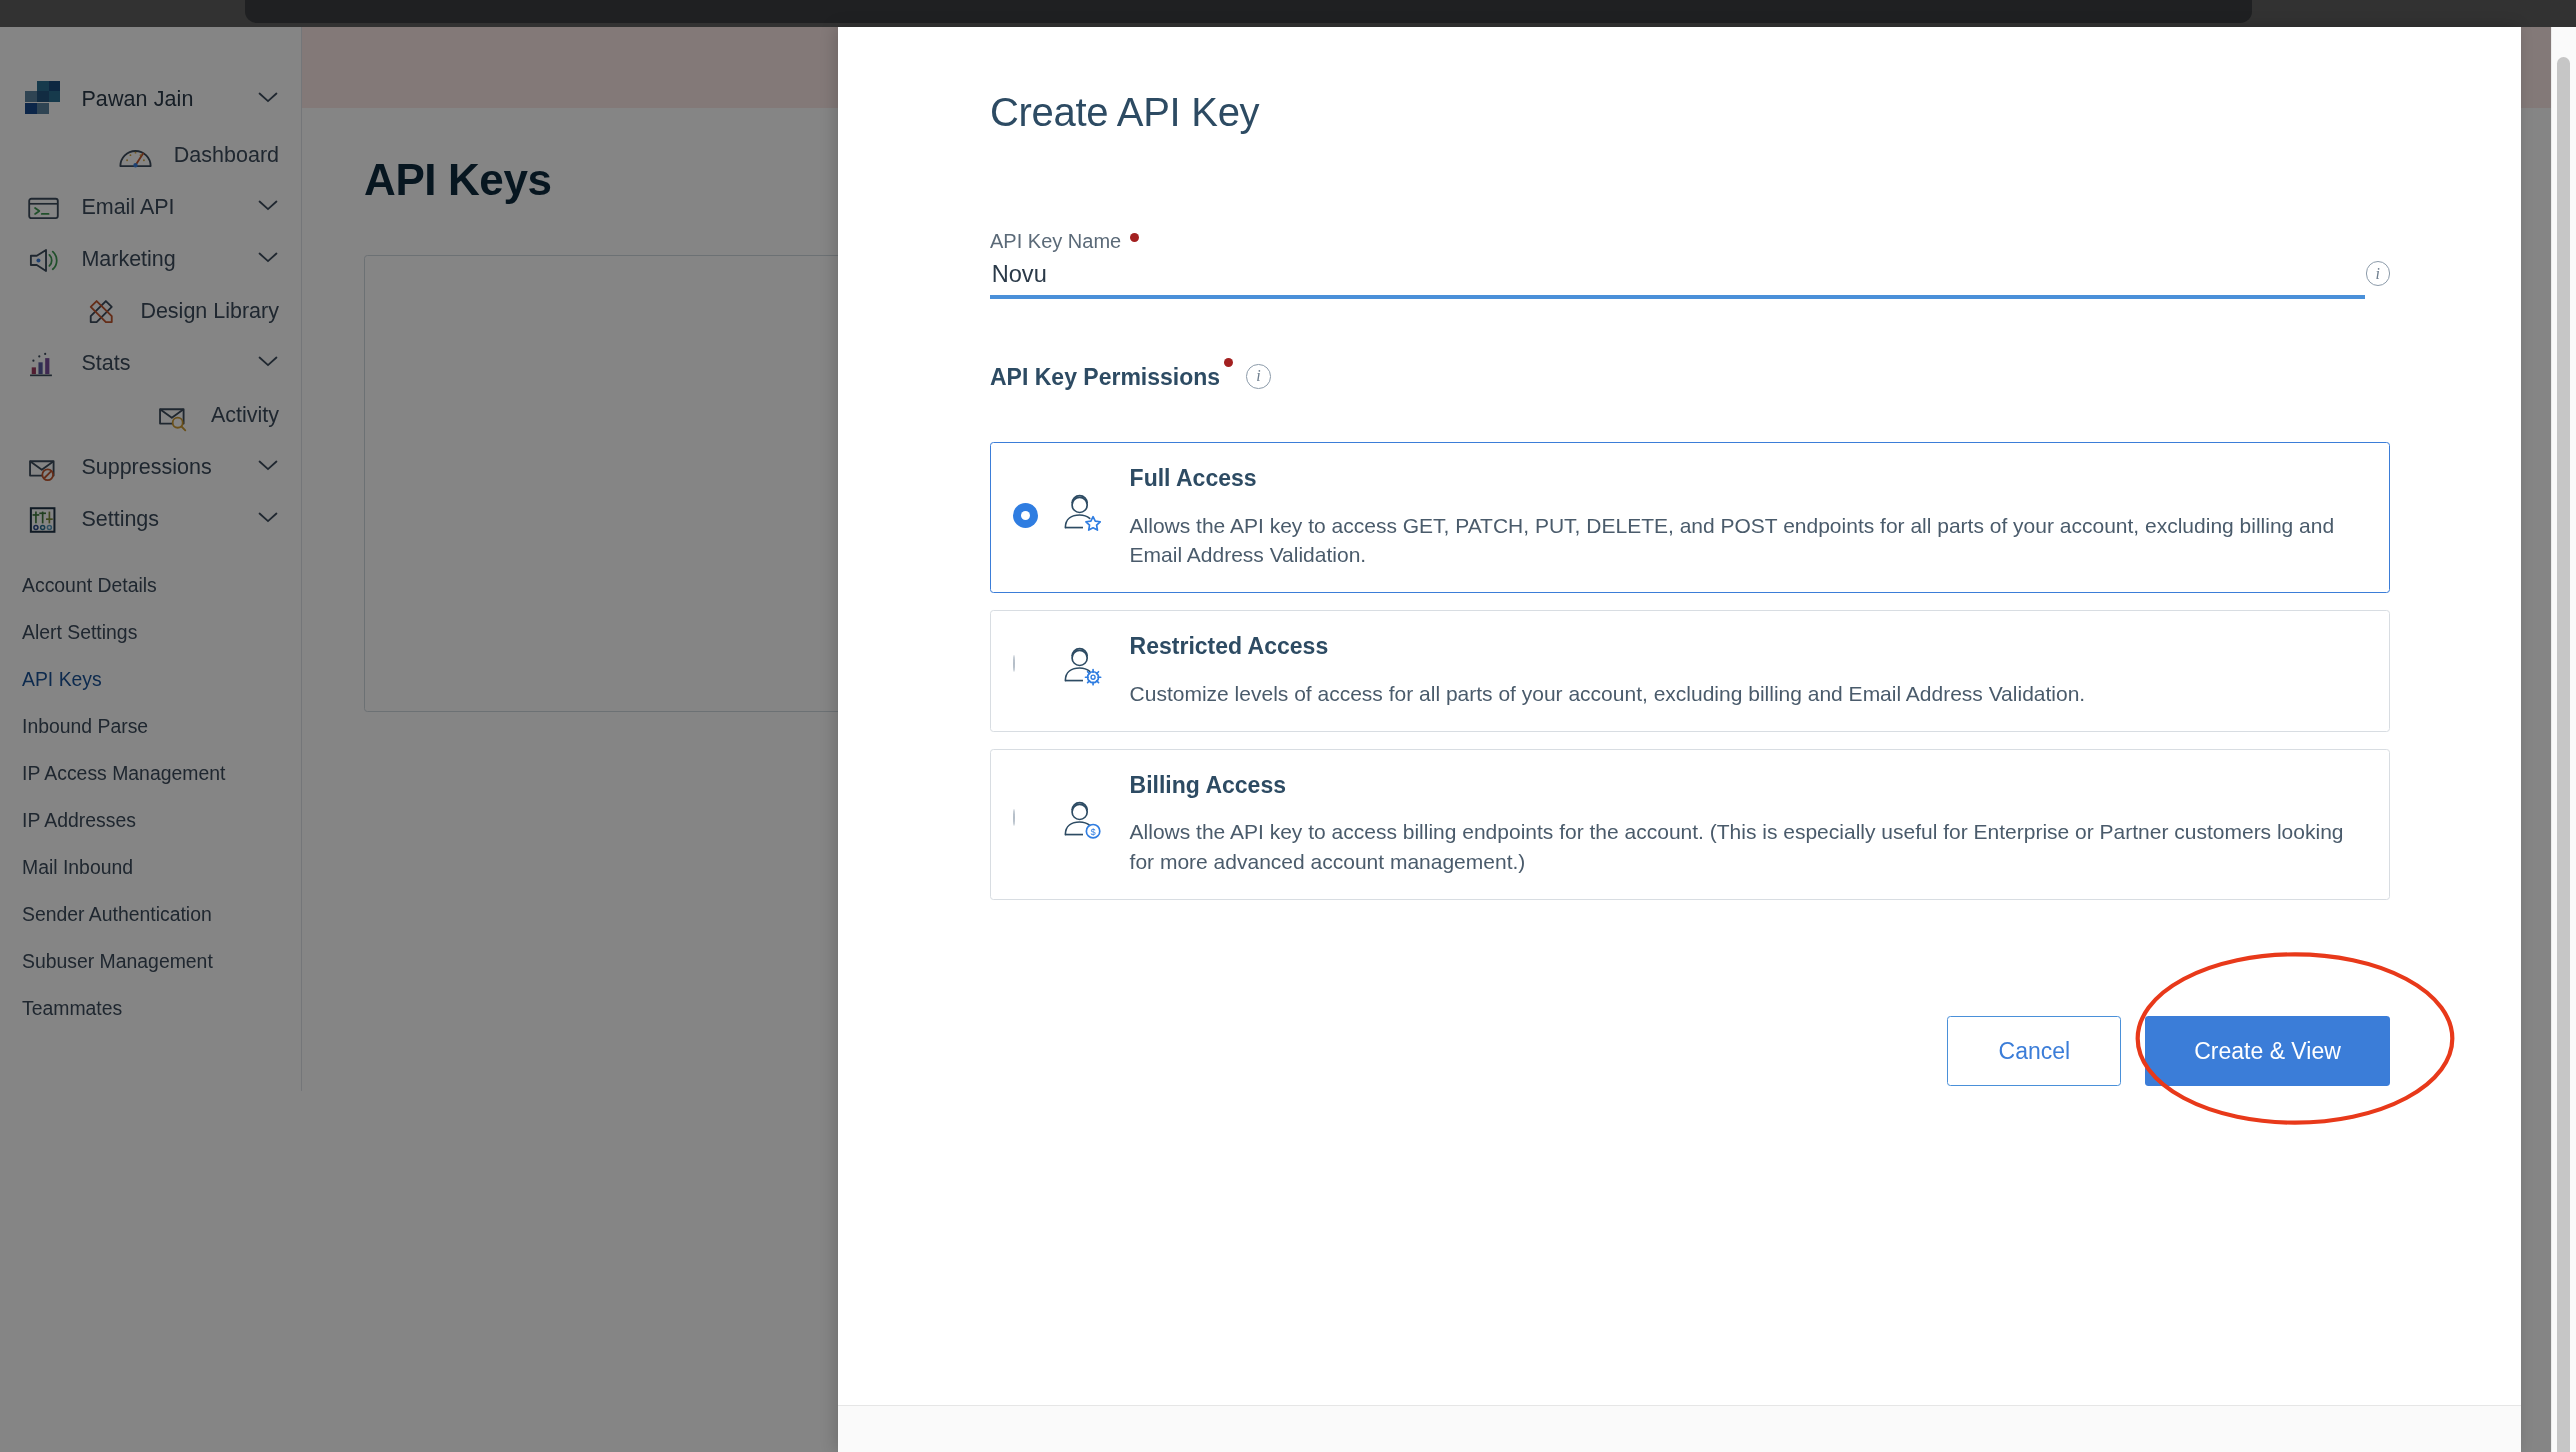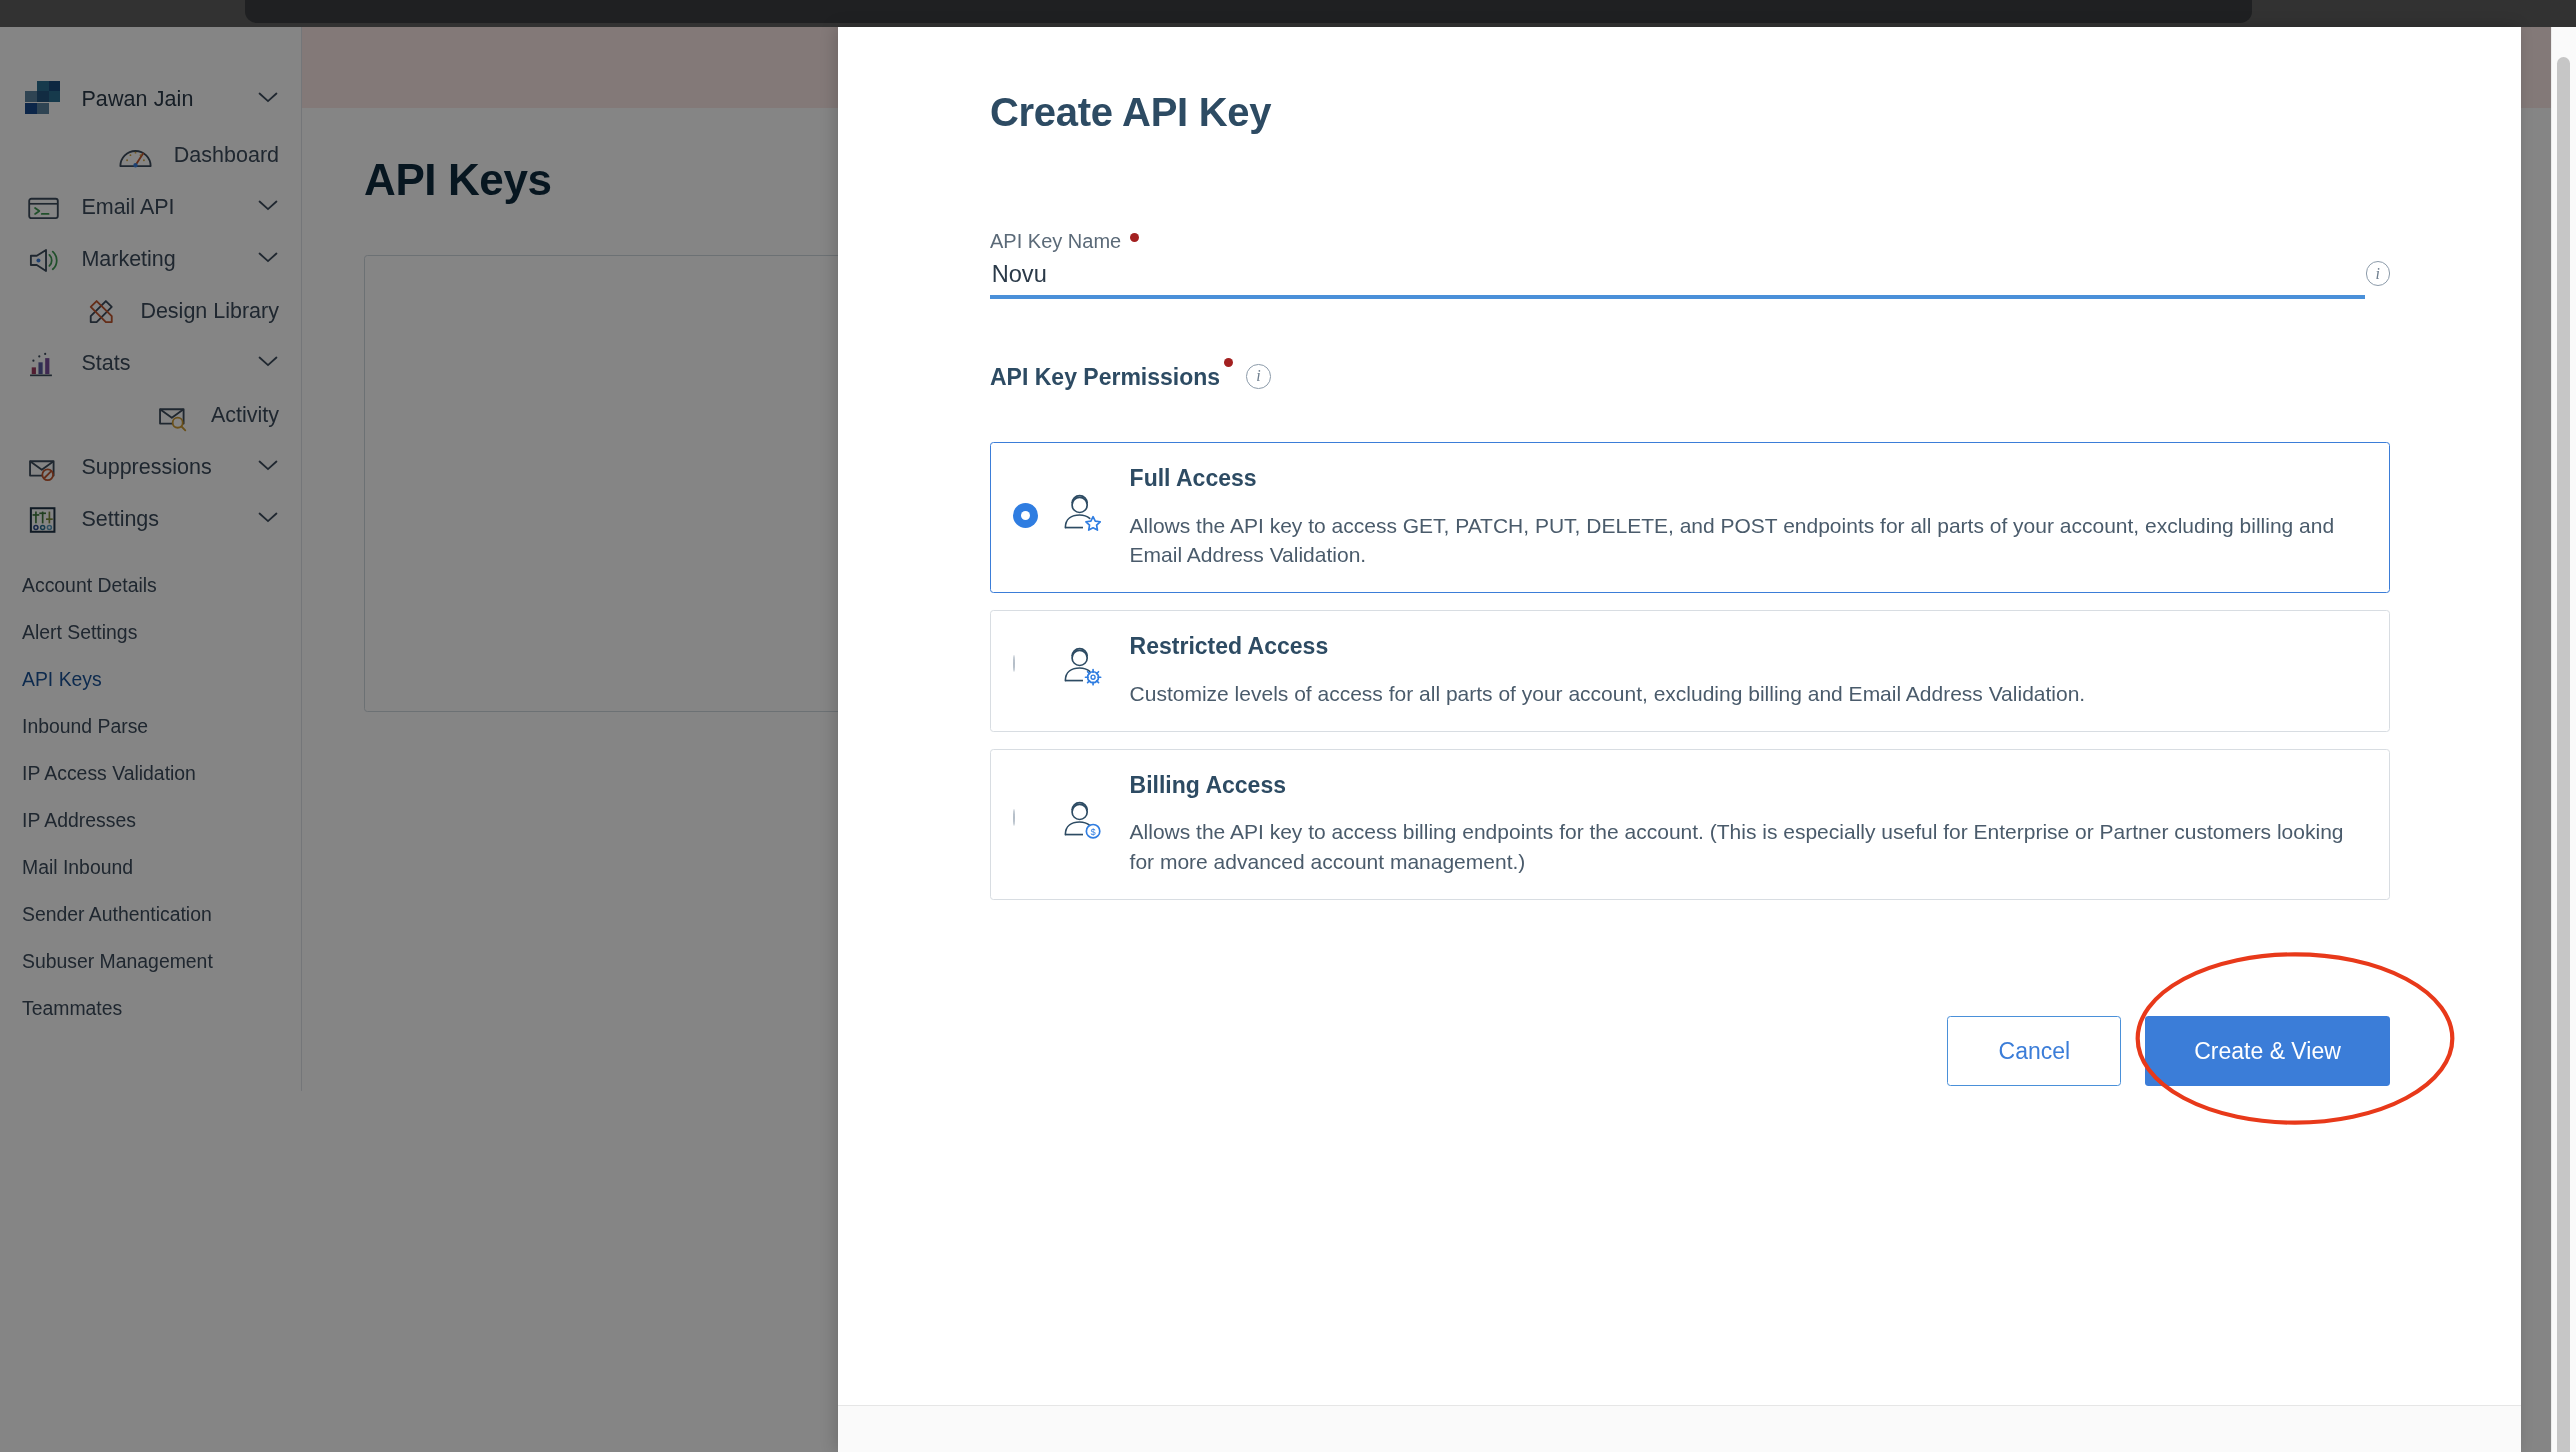--- a/index.html
+++ b/index.html
@@ -101,21 +101,21 @@
     box-shadow: -3.4px 0 15px rgba(0,0,0,.18);
     overflow: hidden;
   }
   #modal-body { position: absolute; left: 0; top: 0; right: 0; bottom: 47px; }
   #modal-footer {
     position: absolute; left: 0; right: 0; bottom: 0; height: 47px;
     background: #fafafa; border-top: 0.8px solid #e6e6e6;
   }
   #modal-title {
     position: absolute; left: 152px; top: 63px;
-    font-size: 40px; font-weight: bold; color: #2d4b63; letter-spacing: -0.3px;
+    font-size: 40px; font-weight: normal; color: #2d4b63; letter-spacing: -0.3px;
   }
 
   
   #name-field { position: absolute; left: 152px; top: 202px; width: 1400px; }
   #name-label-row { display: flex; align-items: center; height: 25px; }
   #name-label { font-size: 20px; color: #5b6a78; }
   .req-dot {
     display: inline-block; width: 9.3px; height: 9.3px; border-radius: 50%;
     background: #a32020; margin-left: 8.4px; position: relative; top: -4.2px;
   }
@@ -373,21 +373,21 @@
             <path d="M3 3 L13 12 L23 3" fill="none" stroke="#3d4c5c" stroke-width="2.2" stroke-linecap="round"></path>
           </svg>
       </span>
     </div>
 
     <div style="margin-top:18.6px;">
       <div class="sub-item">Account Details</div>
       <div class="sub-item">Alert Settings</div>
       <div class="sub-item active">API Keys</div>
       <div class="sub-item">Inbound Parse</div>
-      <div class="sub-item">IP Access Validation</div>
+      <div class="sub-item">IP Access Management</div>
       <div class="sub-item">IP Addresses</div>
       <div class="sub-item">Mail Inbound</div>
       <div class="sub-item">Sender Authentication</div>
       <div class="sub-item">Subuser Management</div>
       <div class="sub-item">Teammates</div>
     </div>
   </nav>
 
   <main id="main">
     <div id="banner">

